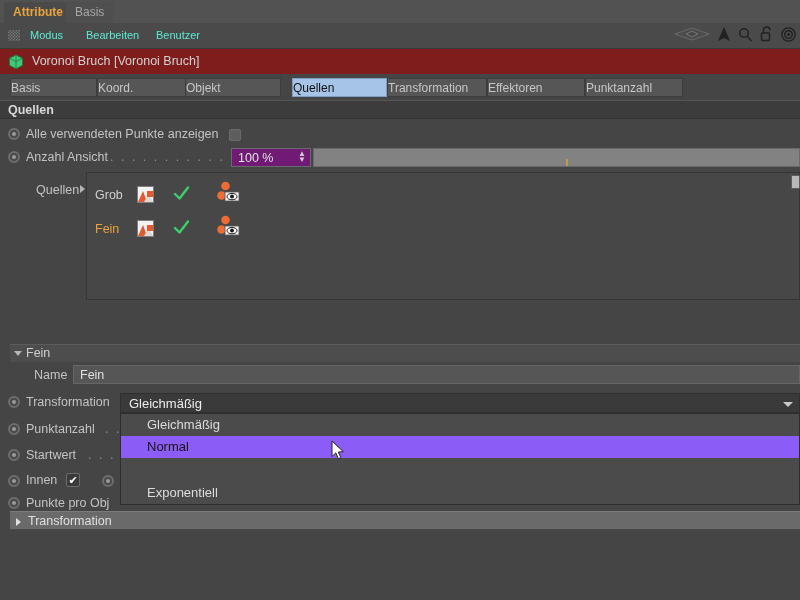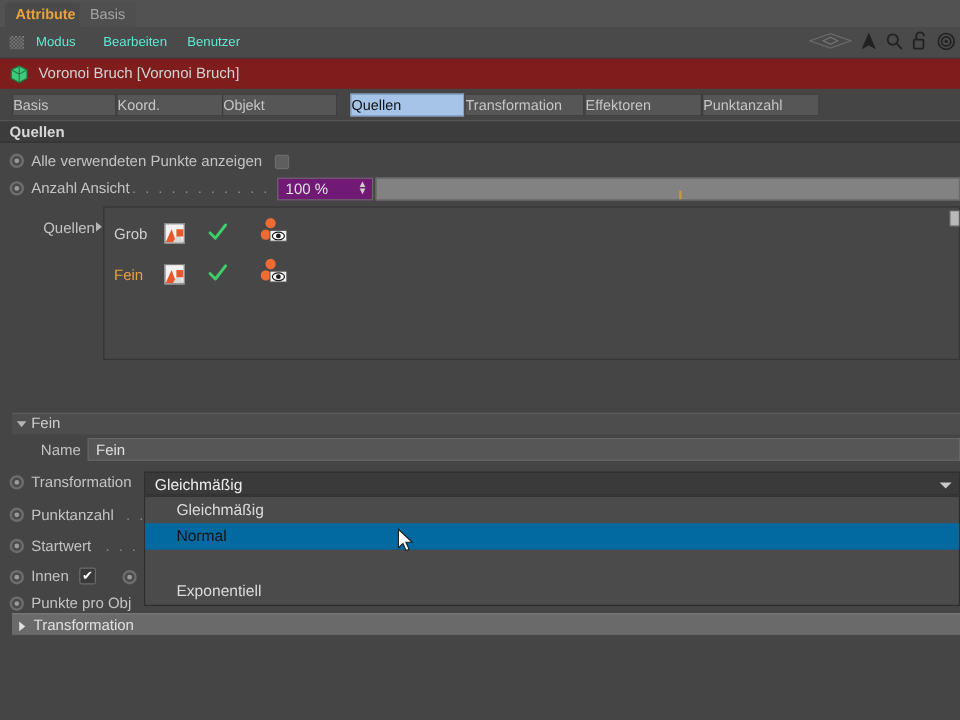--- a/index.html
+++ b/index.html
@@ -392,21 +392,21 @@
     width: 100%;
     height: 22px;
     line-height: 22px;
     font-size: 13px;
     color: #dcdcdc;
     padding-left: 26px;
     box-sizing: border-box;
     white-space: nowrap;
   }
   .dd-item.hover {
-    background: #0369a1;
+    background: #8b5cf6;
     color: #151515;
   }
   .cursor {
     position: absolute;
     width: 0; height: 0;
     pointer-events: none;
   }
 
   
   .collapsed-group {

